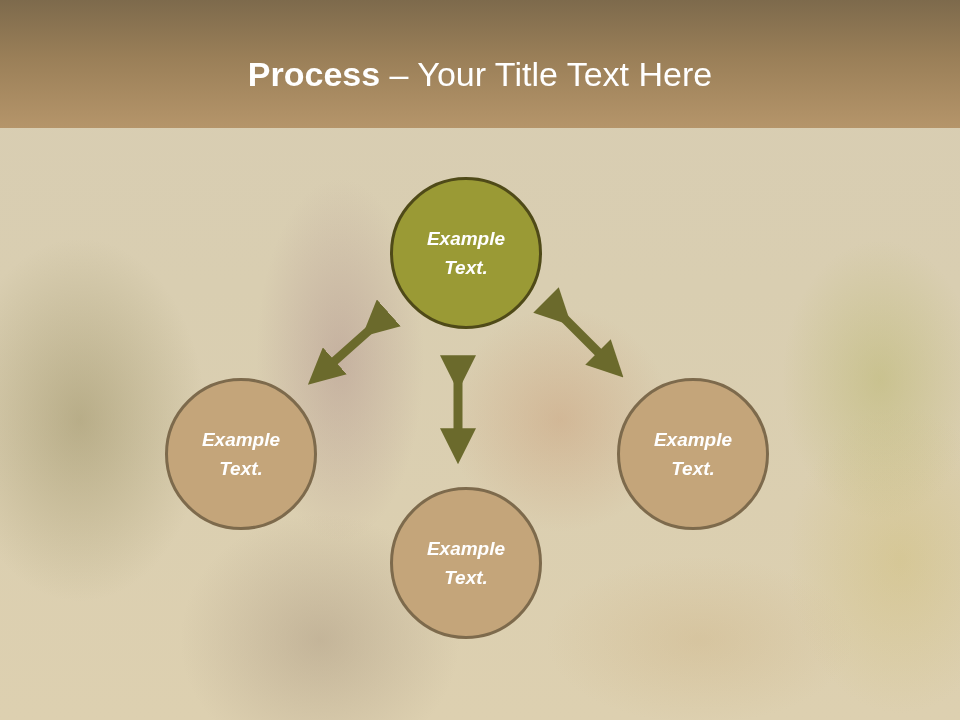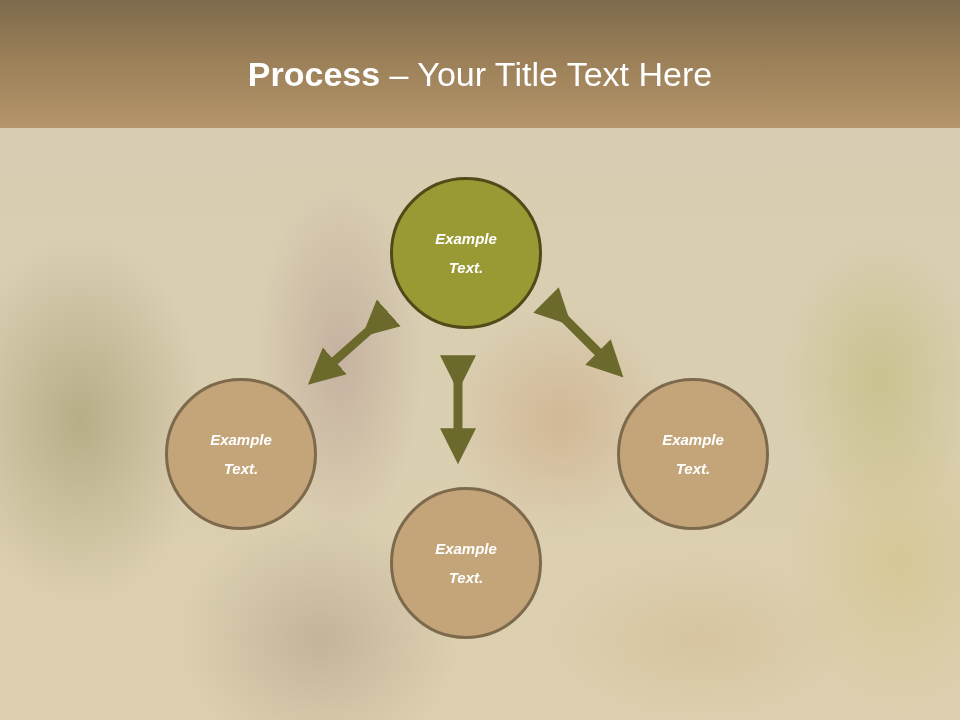--- a/index.html
+++ b/index.html
@@ -16,21 +16,21 @@
         radial-gradient(ellipse 160px 160px at 560px 420px, rgba(190,130,90,0.3), transparent 70%),
         linear-gradient(180deg, #d8cdb3 0%, #d9ceb1 40%, #ddd0b0 100%);
     }
     .header { position: absolute; left: 0; top: 0; width: 960px; height: 128px;
       background: linear-gradient(180deg, #7d6a4c 0%, #9a7f58 45%, #b5956a 100%); }
     .title { position: absolute; left: 0; top: 52px; width: 960px; text-align: center; color: #ffffff; font-size: 34px; line-height: 44px; }
     .title .bold { font-weight: bold; }
     .circle { position: absolute; width: 152px; height: 152px; border-radius: 50%; box-sizing: border-box; display: flex; align-items: center; justify-content: center; text-align: center; }
     .circle.tan { background: #c4a57a; border: 3px solid #7d6a4c; }
     .circle.olive { background: #9a9a35; border: 3px solid #4f4a18; }
-    .circle .label { color: #ffffff; font-style: italic; font-weight: bold; font-size: 15px; line-height: 29px; width: 120px; }
+    .circle .label { color: #ffffff; font-style: italic; font-weight: bold; font-size: 19px; line-height: 29px; width: 120px; }
     svg.arrows { position: absolute; left: 0; top: 0; }
   </style>
 </head>
 <body>
 
 <div class="slide">
   <div class="bg"></div>
 
   <div class="header">
     <div class="title">

